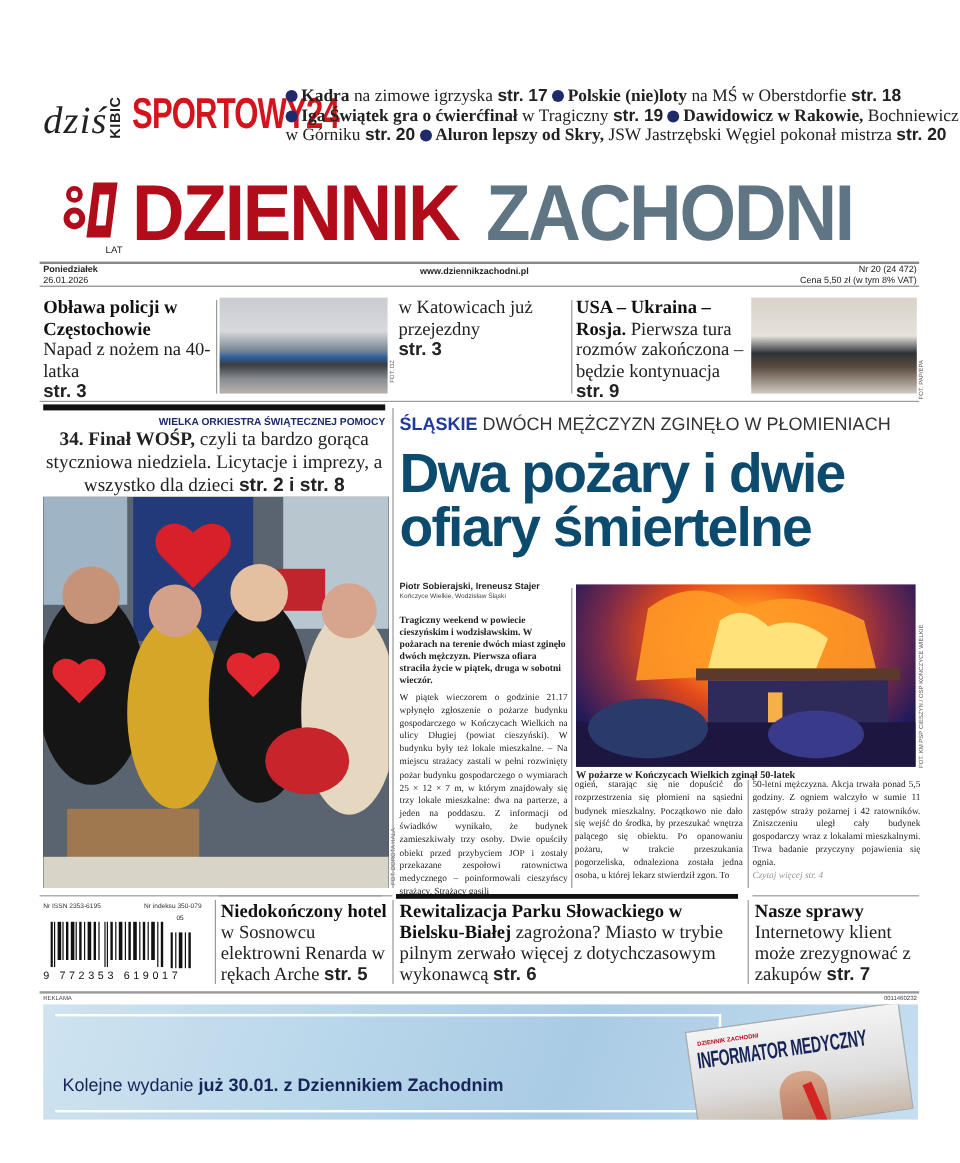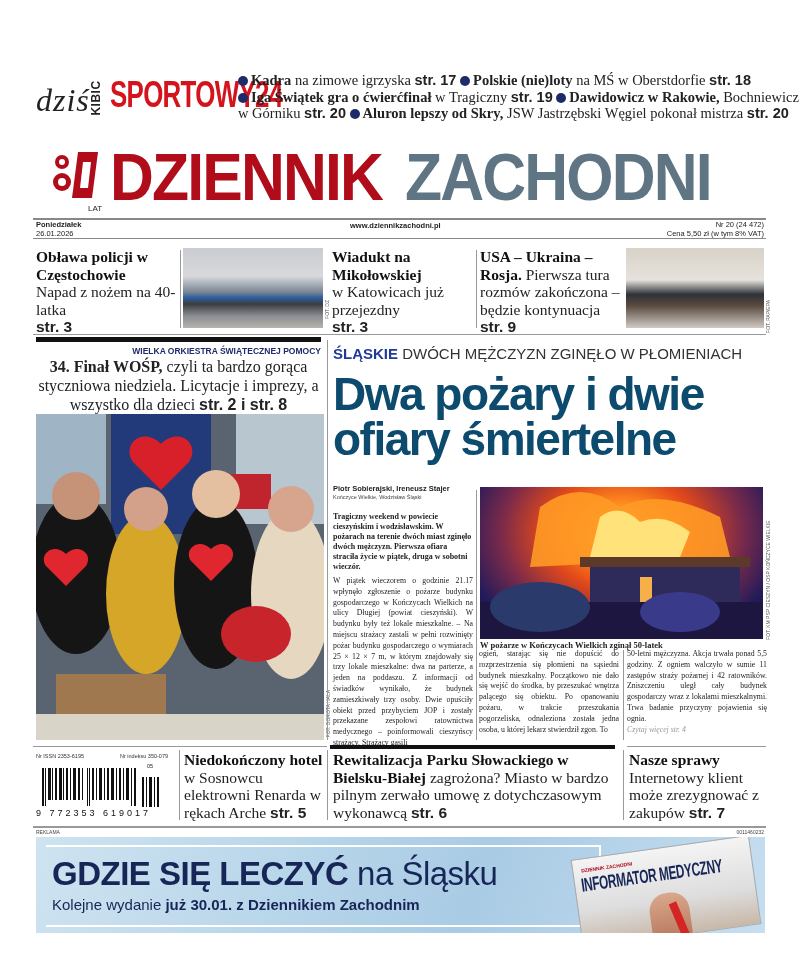--- a/index.html
+++ b/index.html
@@ -140,21 +140,20 @@
 
 <div class="abs teaser" id="t1">
   <div class="h">Obława policji w Częstochowie</div>
   <div>Napad z nożem na 40-latka</div>
   <div class="str">str. 3</div>
 </div>
 <div class="abs vline" style="left:180px;top:250px;height:78px"></div>
 <div class="abs" id="ph-bridge"></div>
 <div class="abs credit" style="left:324px;top:300px">FOT. DZ</div>
 <div class="abs teaser" id="t2">
-  <div class="h">Wiadukt na Mikołowskiej</div>
   <div>w Katowicach już przejezdny</div>
   <div class="str">str. 3</div>
 </div>
 <div class="abs vline" style="left:476px;top:250px;height:78px"></div>
 <div class="abs teaser" id="t3">
   <span class="h">USA – Ukraina – Rosja.</span><span> Pierwsza tura rozmów zakończona – będzie kontynuacja </span><span class="str">str. 9</span>
 </div>
 <div class="abs" id="ph-talks"></div>
 <div class="abs credit" style="left:765px;top:300px">FOT. PAP/EPA</div>
 <div class="abs" id="row-line"></div>
@@ -263,34 +262,33 @@
 </svg>
 <div class="abs" id="barnum">9 772353 619017</div>
 <div class="abs vd" style="left:179px;top:750px;height:70px"></div>
 <div class="abs" id="b1-line"></div>
 <div class="abs teaser" id="b1">
   <span class="h">Niedokończony hotel</span><span> w Sosnowcu elektrowni Renarda w rękach Arche </span><span class="str">str. 5</span>
 </div>
 <div class="abs vd" style="left:327px;top:750px;height:70px"></div>
 <div class="abs" id="b2-bar"></div>
 <div class="abs teaser" id="b2">
-  <span class="h">Rewitalizacja Parku Słowackiego w Bielsku-Białej</span><span> zagrożona? Miasto w bardzo pilnym zerwało umowę z dotychczasowym wykonawcą </span><span class="str">str. 6</span>
+  <span class="h">Rewitalizacja Parku Słowackiego w Bielsku-Białej</span><span> zagrożona? Miasto w trybie pilnym zerwało więcej z dotychczasowym wykonawcą </span><span class="str">str. 6</span>
 </div>
 <div class="abs vd" style="left:623px;top:750px;height:70px"></div>
 <div class="abs" id="b3-line"></div>
 <div class="abs teaser" id="b3">
   <div class="h">Nasze sprawy</div><span> Internetowy klient może zrezygnować z zakupów </span><span class="str">str. 7</span>
 </div>
 
 <div class="abs" id="ad-line"></div>
 <div class="abs" id="reklama">REKLAMA</div>
 <div class="abs" id="adcode">0011460232</div>
 <div class="abs" id="ad">
   <div id="ad-frame"></div>
-  <div id="ad-head"><span class="b">GDZIE SIĘ LECZYĆ</span><span> na Śląsku</span></div>
   <div id="ad-sub"><span>Kolejne wydanie </span><b>już 30.01. z Dziennikiem Zachodnim</b></div>
   <div id="ad-mag">
     <div id="ad-mag-logo">DZIENNIK ZACHODNI</div>
     <div id="ad-mag-title">INFORMATOR MEDYCZNY</div>
     <div id="ad-mag-hand"></div>
     <div id="ad-mag-pen"></div>
   </div>
 </div>
 
 </body></html>

